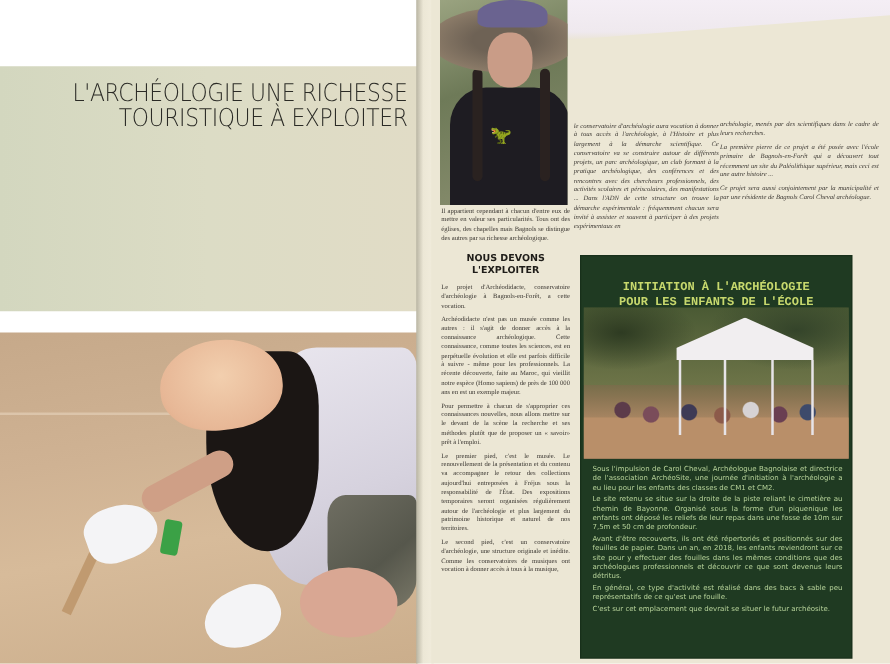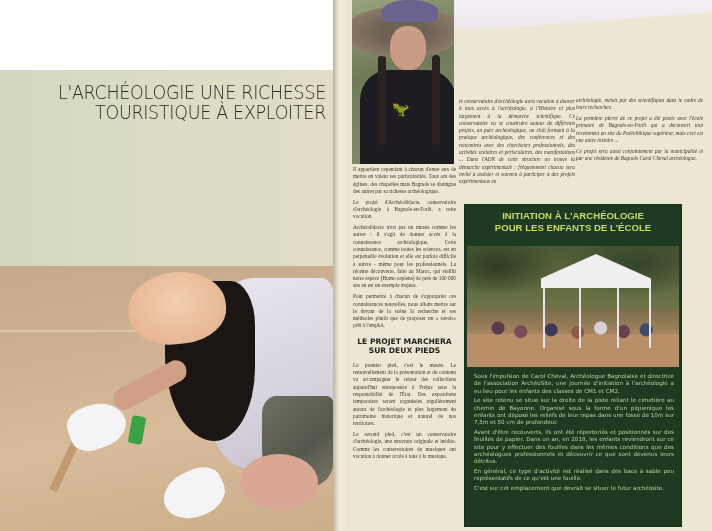--- a/index.html
+++ b/index.html
@@ -2,21 +2,21 @@
 <html><head>
 <meta charset="utf-8">
 <style>
   * { box-sizing: border-box; margin: 0; padding: 0; }
   html, body { width: 712px; height: 531px; overflow: hidden; background: #ffffff; }
   body { position: relative; font-family: "Liberation Serif", serif; }
 
   
   .left-page { position: absolute; left: 0; top: 0; width: 334px; height: 531px; background: #ffffff; }
   .left-header {
-    position: absolute; left: 0; top: 70px; width: 334px; height: 196px;
+    position: absolute; left: 0; top: 53px; width: 334px; height: 196px;
     background: linear-gradient(90deg, #d3d7bf 0%, #dcdcc5 50%, #e1dcc6 100%);
   }
   .title-block { position: absolute; right: 8px; top: 12px; width: 320px; text-align: right; }
   .kicker {
     font-family: "DejaVu Sans", sans-serif; font-weight: 300; color: #2b2b26;
     font-size: 17.5px; line-height: 18px; letter-spacing: -0.3px; transform: scaleY(1.12); transform-origin: top right;
     white-space: pre-line;
   }
   .headline {
     font-family: "DejaVu Sans", sans-serif; font-weight: bold; color: #1c1c18;
@@ -79,22 +79,22 @@
     font-family: "DejaVu Sans", sans-serif; font-weight: bold; color: #1f1d19;
     font-size: 7.6px; line-height: 9px; text-align: center; margin: 7px 0 7px; white-space: pre-line;
   }
 
   
   .green-box {
     position: absolute; left: 120px; top: 205px; width: 216px; height: 321px;
     background: #1f3a22; box-shadow: 0 0 0 1px #18301b;
   }
   .green-title {
-    font-family: Liberation Sans, sans-serif; font-weight: bold; color: #c7d86d;
-    font-size: 9.6px; line-height: 11.5px; text-align: center; padding-top: 5px; white-space: pre-line;
+    font-family: Liberation Mono, monospace; font-weight: bold; color: #c7d86d;
+    font-size: 9.6px; line-height: 11.5px; text-align: center; padding-top: 19px; white-space: pre-line;
   }
   .school-photo {
     position: absolute; left: 2px; top: 41px; width: 212px; height: 121px; overflow: hidden;
     background: linear-gradient(180deg, #3e4d2c 0%, #56613a 35%, #8a7553 60%, #b68d69 80%, #a27b5d 100%);
   }
   .school-photo .trees { position: absolute; left: 0; top: 0; width: 212px; height: 62px; background: radial-gradient(ellipse 60px 30px at 30px 20px, #2e3b22, transparent), radial-gradient(ellipse 70px 32px at 170px 18px, #34442a, transparent), linear-gradient(180deg, #4a5a34, #6d7448); }
   .school-photo .tent-roof { position: absolute; left: 74px; top: 8px; width: 110px; height: 34px; background: #f1eef0; clip-path: polygon(50% 0, 100% 72%, 100% 100%, 0 100%, 0 72%); }
   .school-photo .pole { position: absolute; top: 42px; width: 2px; height: 60px; background: #e7e4e8; }
   .school-photo .ground { position: absolute; left: 0; top: 88px; width: 212px; height: 33px; background: #b98f69; }
   .school-photo .crowd { position: absolute; left: 12px; top: 64px; width: 190px; height: 36px; background: radial-gradient(circle at 10% 50%, #5c3b4a 6px, transparent 7px), radial-gradient(circle at 22% 60%, #7a4c5a 6px, transparent 7px), radial-gradient(circle at 38% 55%, #3e3a55 6px, transparent 7px), radial-gradient(circle at 52% 62%, #8c5a4a 6px, transparent 7px), radial-gradient(circle at 64% 50%, #d6d2d4 6px, transparent 7px), radial-gradient(circle at 76% 60%, #6a3f52 6px, transparent 7px), radial-gradient(circle at 88% 55%, #3d4a6b 6px, transparent 7px); }
@@ -139,25 +139,25 @@
     <div class="print">🦖</div>
     <div class="braid-l"></div>
     <div class="braid-r"></div>
     <div class="brim"></div>
     <div class="crown"></div>
     <div class="face"></div>
   </div>
 
   <div class="col col1">
     <p>Il appartient cependant à chacun d'entre eux de mettre en valeur ses particularités. Tous ont des églises, des chapelles mais Bagnols se distingue des autres par sa richesse archéologique.</p>
+    <div class="subhead">NOUS DEVONS
+L'EXPLOITER</div>
     <p>Le projet d'Archéodidacte, conservatoire d'archéologie à Bagnols-en-Forêt, a cette vocation.</p>
     <p>Archéodidacte n'est pas un musée comme les autres : il s'agit de donner accès à la connaissance archéologique. Cette connaissance, comme toutes les sciences, est en perpétuelle évolution et elle est parfois difficile à suivre - même pour les professionnels. La récente découverte, faite au Maroc, qui vieillit notre espèce (Homo sapiens) de près de 100 000 ans en est un exemple majeur.</p>
     <p>Pour permettre à chacun de s'approprier ces connaissances nouvelles, nous allons mettre sur le devant de la scène la recherche et ses méthodes plutôt que de proposer un « savoir» prêt à l'emploi.</p>
-    <div class="subhead">LE PROJET MARCHERA
-SUR DEUX PIEDS</div>
     <p>Le premier pied, c'est le musée. Le renouvellement de la présentation et du contenu va accompagner le retour des collections aujourd'hui entreposées à Fréjus sous la responsabilité de l'État. Des expositions temporaires seront organisées régulièrement autour de l'archéologie et plus largement du patrimoine historique et naturel de nos territoires.</p>
     <p>Le second pied, c'est un conservatoire d'archéologie, une structure originale et inédite. Comme les conservatoires de musiques ont vocation à donner accès à tous à la musique,</p>
   </div>
 
   <div class="col col2">
     <p>le conservatoire d'archéologie aura vocation à donner à tous accès à l'archéologie, à l'Histoire et plus largement à la démarche scientifique. Ce conservatoire va se construire autour de différents projets, un parc archéologique, un club formant à la pratique archéologique, des conférences et des rencontres avec des chercheurs professionnels, des activités scolaires et périscolaires, des manifestations ... Dans l'ADN de cette structure on trouve la démarche expérimentale : fréquemment chacun sera invité à assister et souvent à participer à des projets expérimentaux en</p>
   </div>
 
   <div class="col col3">
     <p>archéologie, menés par des scientifiques dans le cadre de leurs recherches.</p>

